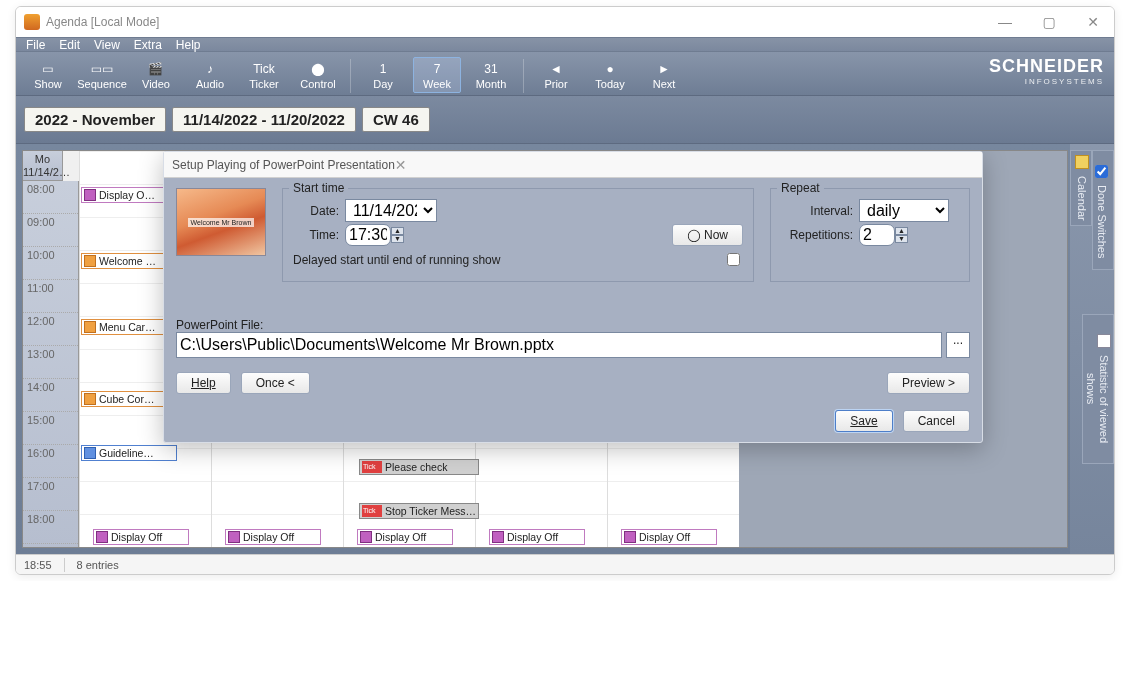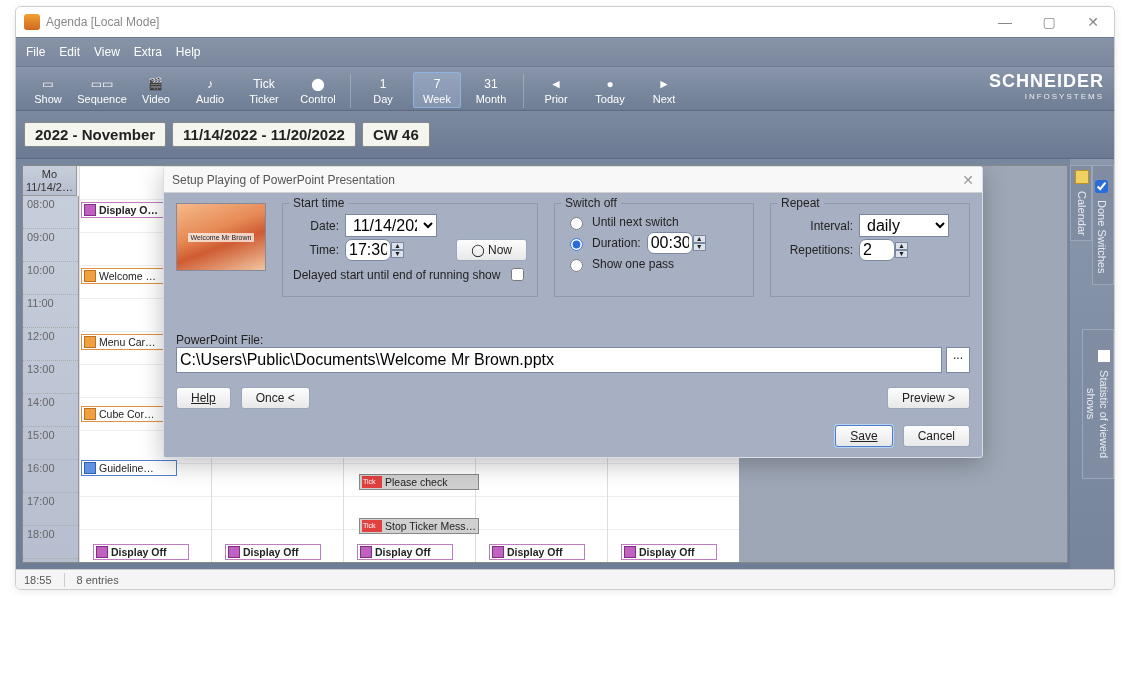--- a/index.html
+++ b/index.html
@@ -27,21 +27,21 @@
     padding: 0 8px;
     background: #fff;
   }
   .title-left { display:flex; align-items:center; gap:6px; color:#888; }
   .title-controls { display:flex; gap: 18px; color:#888;}
   .title-ico { width:16px;height:16px; background:linear-gradient(#f0a030,#d06820); border-radius:3px; }
   .winbtn { width:26px; text-align:center; font-size:14px;}
 
   .menubar {
     display:flex; gap:14px; align-items:center;
-    height:30px; padding:0 10px;
+    height:15px; padding:0 10px;
     background: linear-gradient(#8793a6,#7b889e);
     color:#fff;
     border-top:1px solid #6f7c91;
     border-bottom:1px solid #6f7c91;
   }
   .menuitem { cursor:default; }
 
   .toolbar {
     display:flex; align-items:flex-end; gap:6px;
     height:44px; padding:2px 8px 2px 8px;
@@ -71,21 +71,21 @@
 
   .workspace {
     display:flex; height:410px;
     background: linear-gradient(#77879e,#6d7d95);
     position:relative;
   }
   .calendar-pane {
     flex:1; position:relative; background:#f0f0f0; margin:6px 2px 6px 6px;
     border:1px solid #888; overflow:hidden;
   }
-  .corner-head { position:absolute; left:0; top:0; width:54px; height:30px;
+  .corner-head { position:absolute; left:0; top:0; width:40px; height:30px;
     background:linear-gradient(#c7cedb,#b6becf); border-right:1px solid #999; border-bottom:1px solid #999;
     text-align:center; font-size:11px; color:#333; line-height:13px; padding-top:2px;}
   .left-times { position:absolute; left:0; top:30px; width:56px; bottom:0;
     background:linear-gradient(#c7cedb,#b6becf); border-right:1px solid #999;}
   .right-times { position:absolute; right:0; top:0; width:56px; bottom:0;
     background:linear-gradient(#c7cedb,#b6becf); border-left:1px solid #999;}
   .timecell { height:33px; border-bottom:1px dotted #aaa; color:#666; font-size:11px; padding:2px 4px;}
   .grid { position:absolute; left:56px; right:56px; top:0; bottom:0; background:#fff;}
   .grid-inner{ position:absolute; inset:0;
     background-image:
@@ -94,21 +94,21 @@
     background-size: 132px 33px;
   }
   .day6,.day7{ position:absolute; top:0;bottom:0; background:#9ea7b6; }
   .day6{ left:660px; width:132px;}
   .day7{ left:792px; width:100%;}
   .event {
     position:absolute; height:16px; font-size:10.5px;
     background:#fff; border:1px solid #aaa; display:flex; align-items:center;
     padding-left:2px; overflow:hidden; white-space:nowrap;
   }
-  .ev-disp { border-color:#c07ac0;font-weight:bold; }
+  .ev-disp { border-color:#c07ac0; }
   .ev-disp .ico{ width:12px;height:12px; background:#c060c0; border:1px solid #803080; margin-right:3px;}
   .ev-org  { border-color:#e09040; }
   .ev-org .ico{ width:12px;height:12px; background:#f0a040; border:1px solid #c07020; margin-right:3px;}
   .ev-blue { border-color:#5080d0;}
   .ev-blue .ico{ width:12px;height:12px; background:#6090e0; border:1px solid #3060b0; margin-right:3px;}
   .ev-tick .ico{ width:20px;height:12px; background:#e04040; color:#fff; font-size:7px; line-height:12px; text-align:left; padding-left:1px; margin-right:3px;}
   .ev-tick{ background:#d0d0d0; border-color:#888;}
 
   .right-tabs { width:22px; display:flex; flex-direction:column; gap:60px; padding:6px 0;
     background:linear-gradient(#8a97ac,#76859c);}
@@ -123,21 +123,21 @@
     padding:0 8px; background:#f5f5f5; border-top:1px solid #ccc; font-size:11px; color:#555;}
   .sbsep{ width:1px; height:14px; background:#ccc;}
 
   
   .dialog {
     position:absolute; left:140px; top:0px; width:820px;
     background:#a7b0c2; border:1px solid #d8dde6; border-radius:3px;
     box-shadow: 0 6px 24px rgba(0,0,0,.25);
     z-index:50;
   }
-  .dlg-title { height:26px; display:flex; align-items:center; justify-content:space-between;
+  .dlg-title { height:26px; display:flex; align-items:center; justify-content:flex-start;
     padding:0 8px; color:#555; background:#f8f8f8; border-bottom:1px solid #d0d0d0; font-size:12px;}
   .dlg-close{ color:#999; font-size:14px;}
   .dlg-body{ padding:10px 12px 4px 12px;}
   .dlg-row1{ display:flex; gap:16px;}
   .thumb{ width:90px; height:68px; border:1px solid #889; background:
     linear-gradient(160deg, #f6b98a 0%, #e68a55 40%, #cf5b32 60%, #f0c6a2 100%);
     position:relative; display:flex; align-items:center; justify-content:center;}
   .thumb span{ font-size:7px; background:rgba(255,255,255,.7); padding:1px 3px;}
   .fs { border:1px solid #8e99ae; padding:8px 10px 10px 10px; position:relative;}
   .fs > legend { position:absolute; top:-8px; left:6px; background:#a7b0c2; padding:0 4px; color:#222;}
@@ -375,42 +375,20 @@
                 </span>
                 <span style="flex:1"></span>
                 <span class="btn">◯ <span>Now</span></span>
               </div>
               <div class="frow" style="margin-top:4px;">
                 <span style="flex:1">Delayed start until end of running show</span>
                 <input type="checkbox" style="">
               </div>
             </div>
 
-            <div class="fs switch">
-              <legend>Switch off</legend>
-              <div class="radio">
-                  <input type="radio" name="sw" style="">
-                  <span>Until next switch</span>
-                </div>
-              <div class="radio">
-                <input type="radio" name="sw" checked="" style="">
-                <span>Duration:</span>
-                <span class="spin">
-                  <input type="text" value="00:30" style="">
-                  <span class="btns">
-                      <span>▲</span>
-                      <span>▼</span>
-                    </span>
-                </span>
-              </div>
-              <div class="radio">
-                  <input type="radio" name="sw" style="">
-                  <span>Show one pass</span>
-                </div>
-            </div>
 
             <div class="fs repeat">
               <legend>Repeat</legend>
               <div class="frow">
                 <span class="lbl">Interval:</span>
                 <select style="width:90px">
                   <option>daily</option>
                 </select>
               </div>
               <div class="frow">

